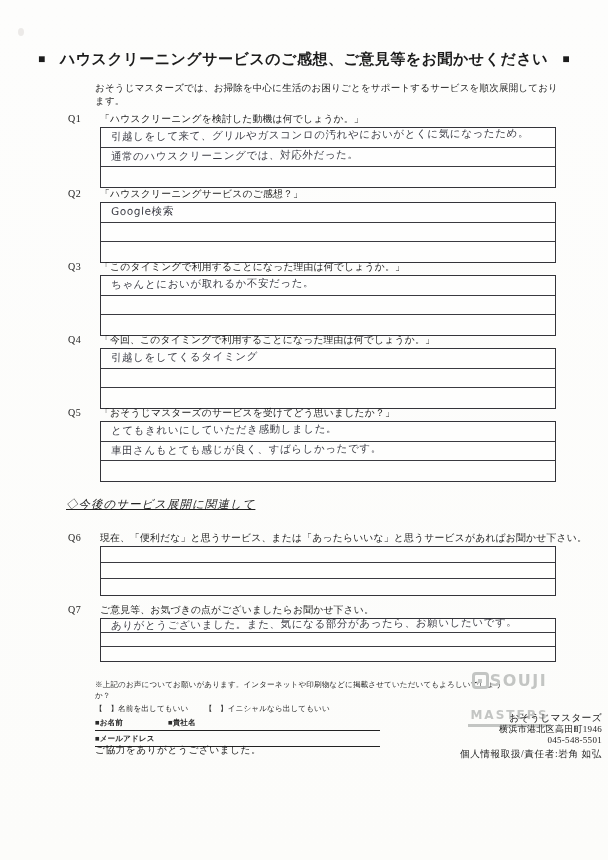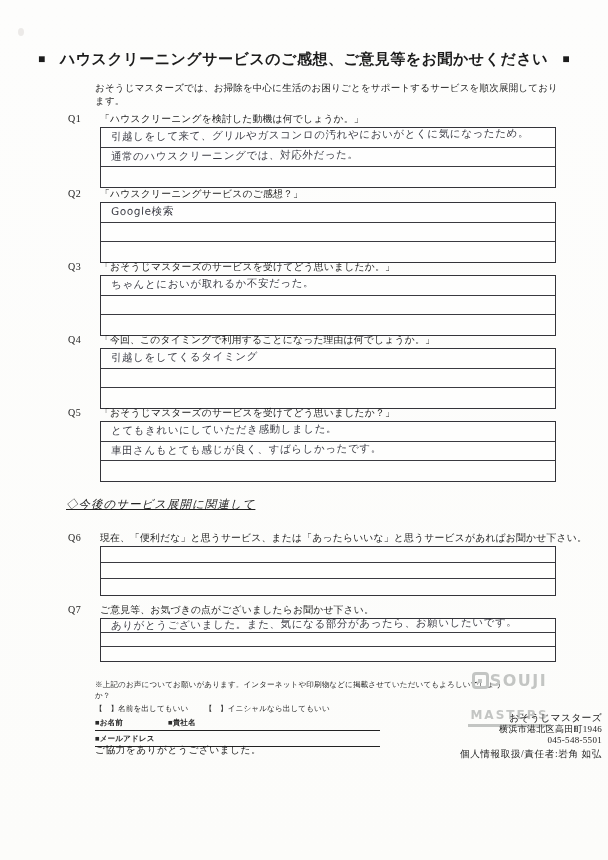--- a/index.html
+++ b/index.html
@@ -144,21 +144,21 @@
           <span class="handwriting"></span>
         </div>
       <div class="answer-row">
           <span class="handwriting"></span>
         </div>
     </div>
   </div>
 
   <div class="q-block" style="top:261px">
     <span class="q-label">Q3</span>
-    <span class="q-text">「おそうじマスターズのサービスを受けてどう思いましたか。」</span>
+    <span class="q-text">「このタイミングで利用することになった理由は何でしょうか。」</span>
     <div class="answer-box">
       <div class="answer-row">
           <span class="handwriting">ちゃんとにおいが取れるか不安だった。</span>
         </div>
       <div class="answer-row">
           <span class="handwriting"></span>
         </div>
       <div class="answer-row">
           <span class="handwriting"></span>
         </div>

